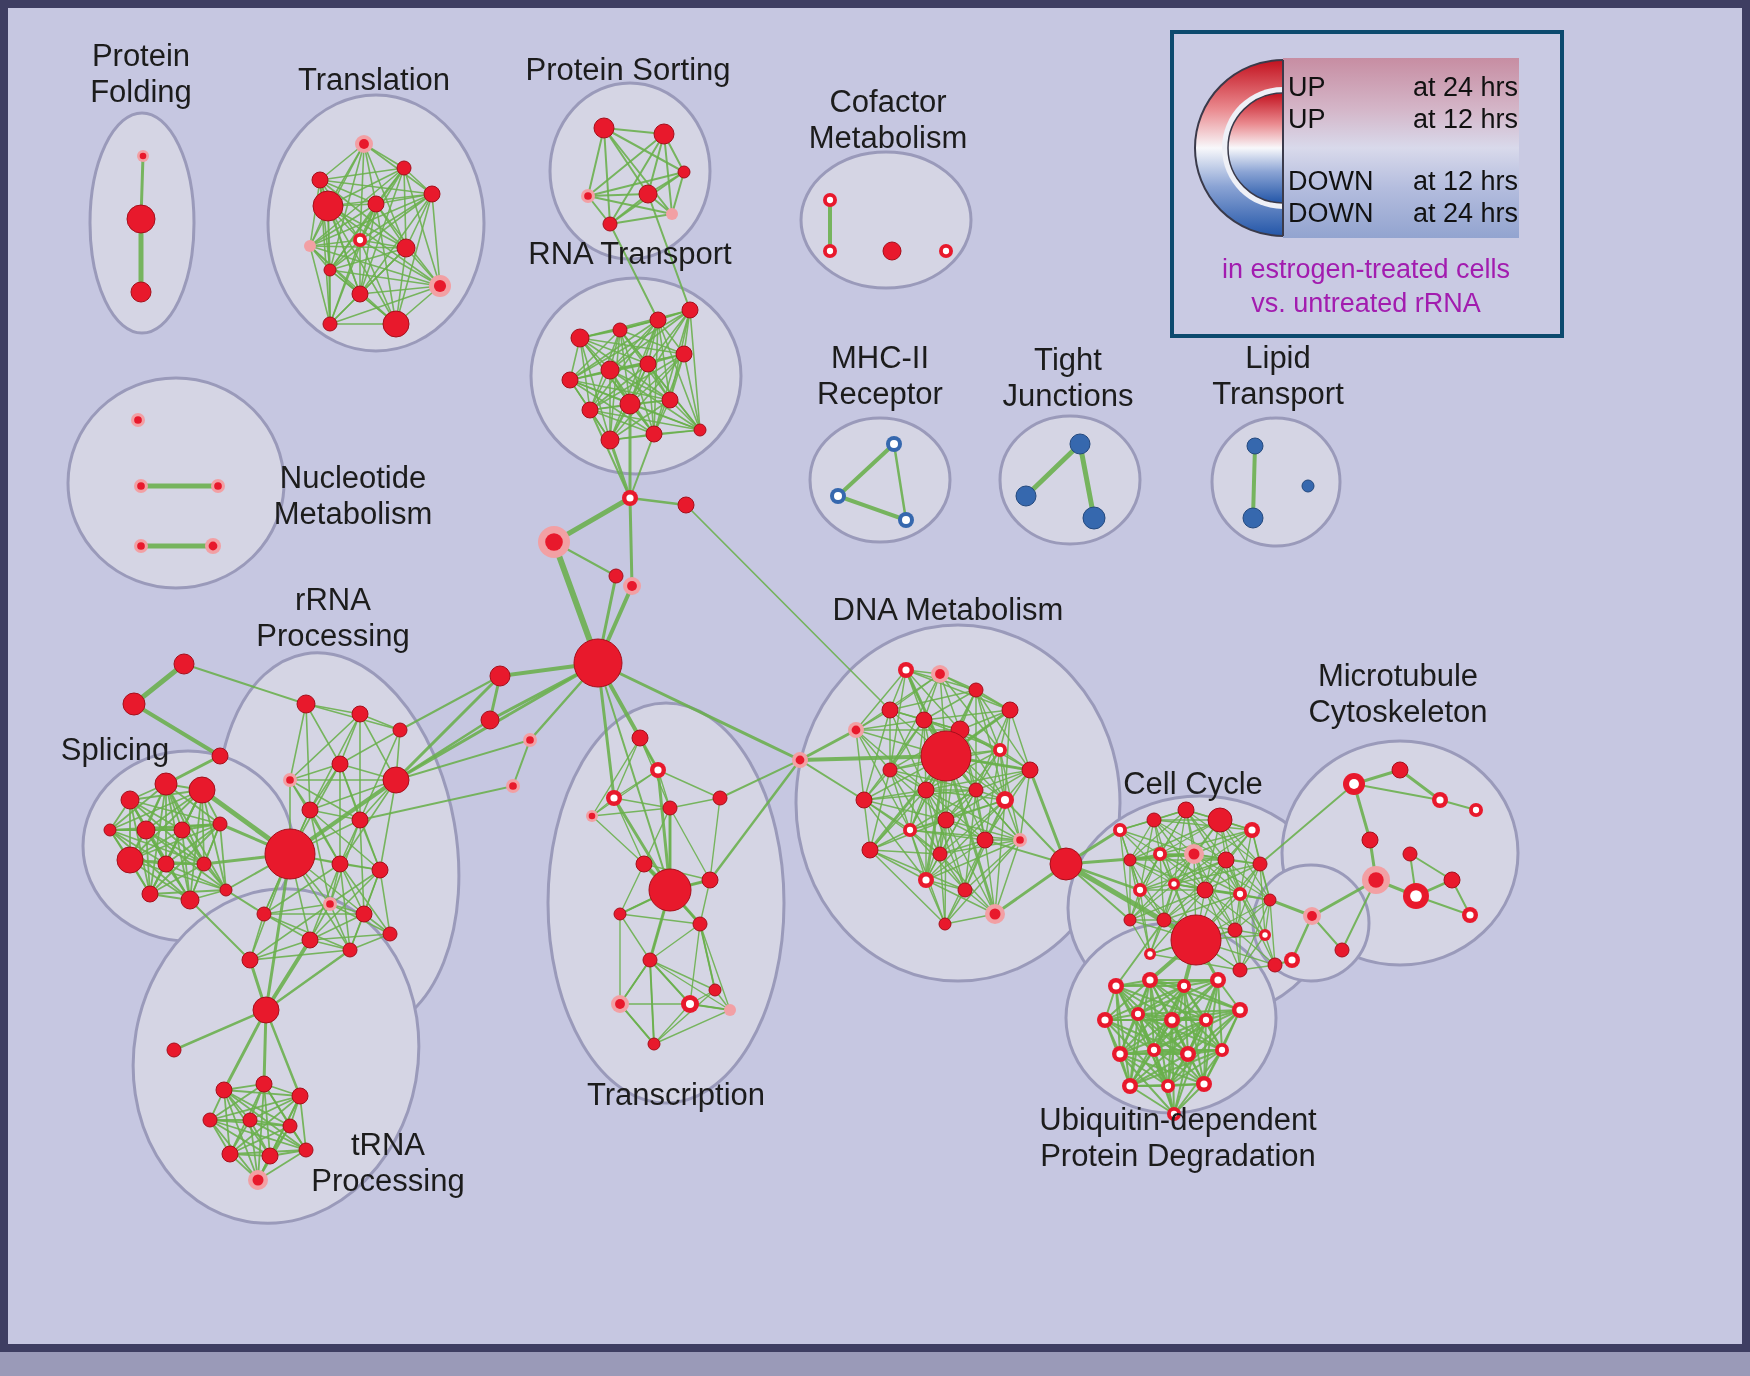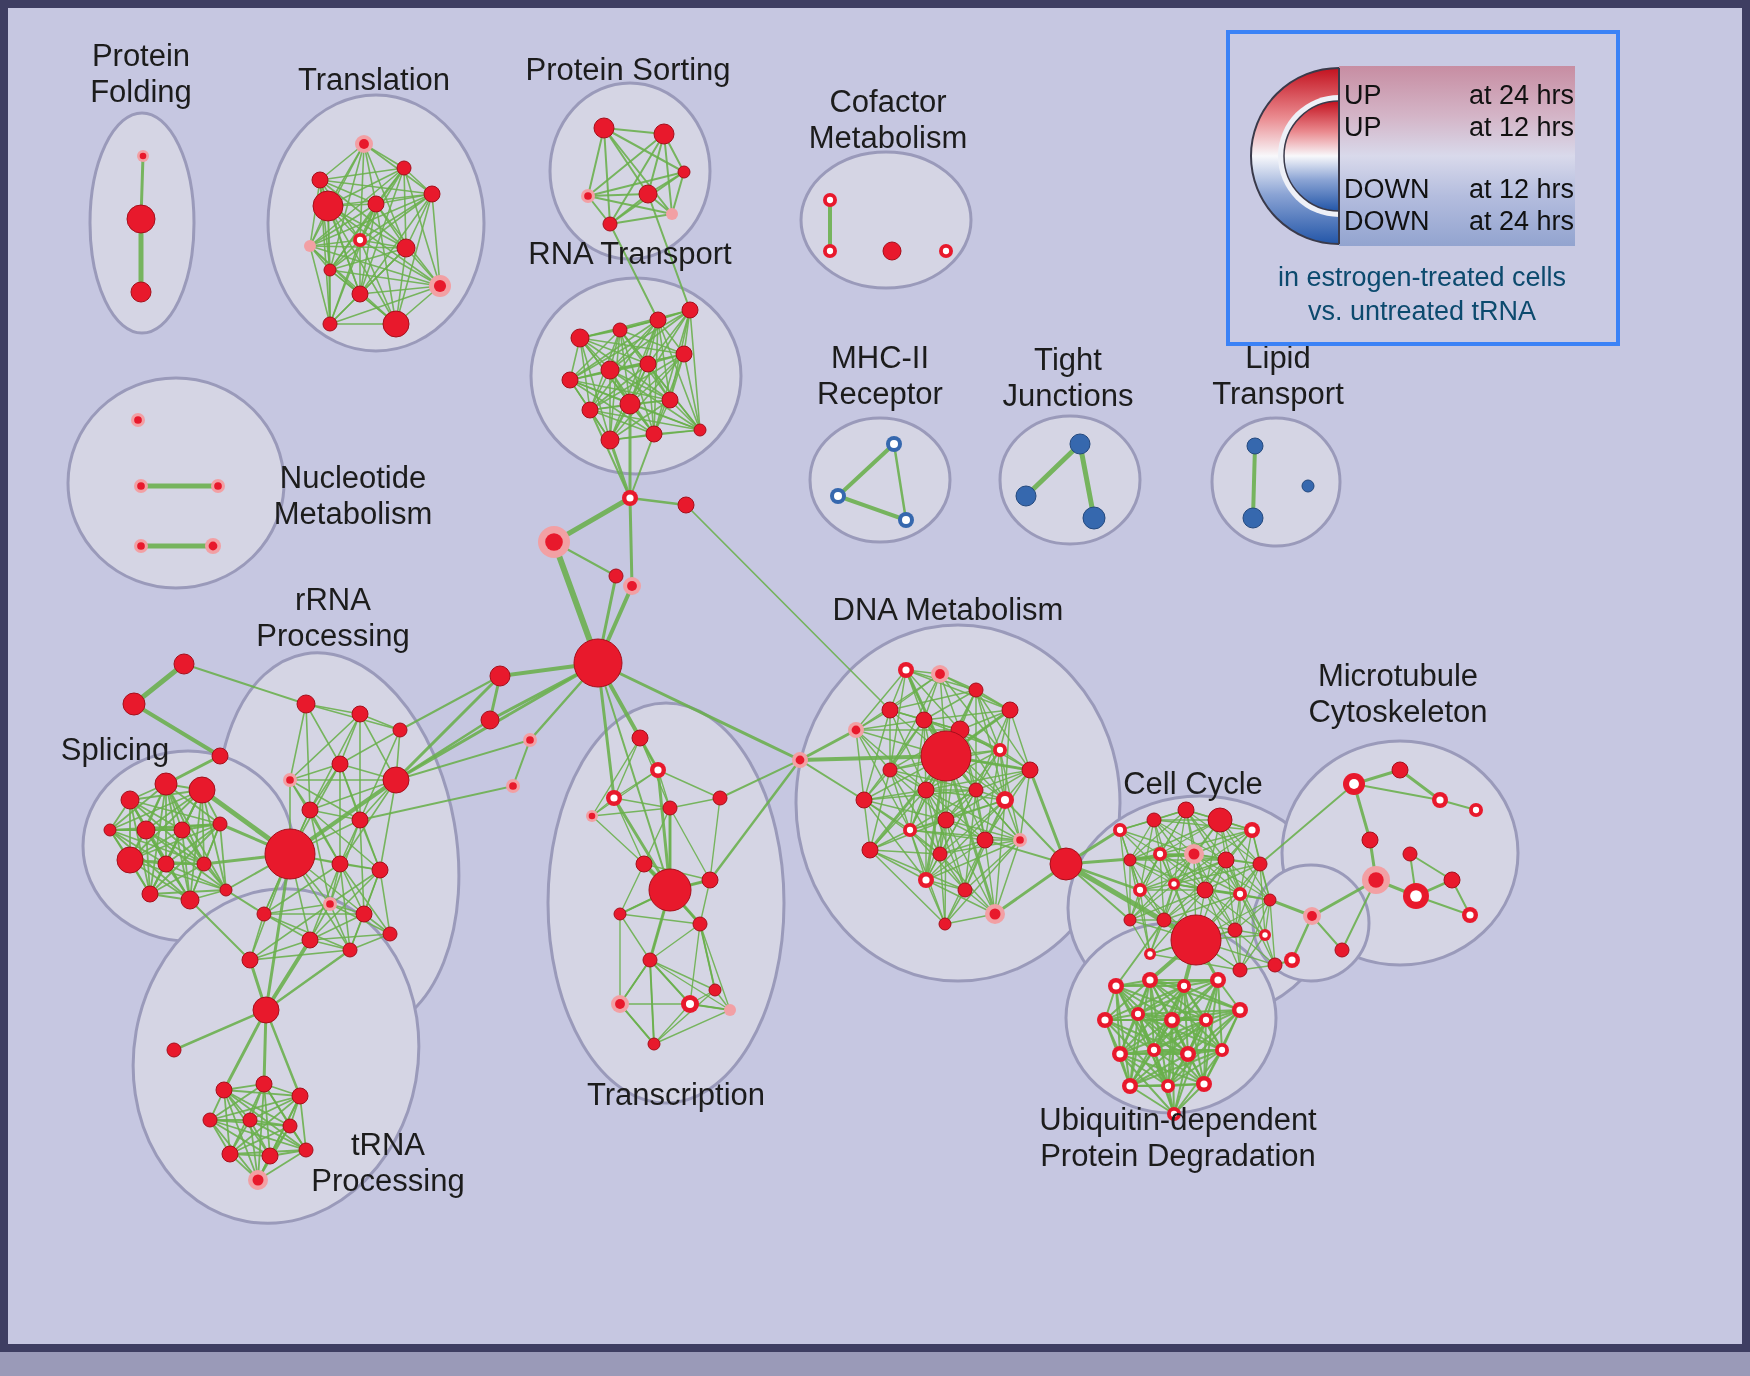--- a/index.html
+++ b/index.html
@@ -8,32 +8,32 @@
     position:relative;
     width:1750px;height:1352px;
     box-sizing:border-box;
     background:#c6c7e1;
     border:8px solid #3e3e62;
     overflow:hidden;
   }
   #net{position:absolute;left:0;top:0;}
   .clabel{font-size:31px;fill:#1c1c1c;font-family:"Liberation Sans",sans-serif;}
   .legend{
-    position:absolute;left:1218px;top:22px;
+    position:absolute;left:1162px;top:22px;
     width:372px;
-    border:4px solid #3b82f6;
+    border:4px solid #0c4a6e;
     background:#c9cae3;
-    padding:22px 0 14px 14px;
+    padding:14px 0 14px 14px;
     box-sizing:content-box;
     z-index:5;
   }
   .lg-txt{font-size:27px;fill:#111;font-family:"Liberation Sans",sans-serif;}
   .lg-r{text-anchor:end;}
   .legend-footer{
-    font-size:27px;color:#0c4a6e;text-align:center;
+    font-size:27px;color:#a21caf;text-align:center;
     width:356px;line-height:34px;
   }
 </style>
 </head>
 <body>
 
 <div class="figure">
   <svg id="net" width="1750" height="1376" viewBox="0 0 1750 1376">
       <g>
         <ellipse cx="134" cy="215" rx="52" ry="110" transform="rotate(0 134 215)" fill="#d5d5e4" stroke="#9a9aba" stroke-width="3"></ellipse>
@@ -1803,15 +1803,15 @@
       <text x="100" y="48" class="lg-txt">UP</text>
       <text x="330" y="48" class="lg-txt lg-r">at 24 hrs</text>
       <text x="100" y="80" class="lg-txt">UP</text>
       <text x="330" y="80" class="lg-txt lg-r">at 12 hrs</text>
       <text x="100" y="142" class="lg-txt">DOWN</text>
       <text x="330" y="142" class="lg-txt lg-r">at 12 hrs</text>
       <text x="100" y="174" class="lg-txt">DOWN</text>
       <text x="330" y="174" class="lg-txt lg-r">at 24 hrs</text>
     </svg>
     <div class="legend-footer">in estrogen-treated cells</div>
-    <div class="legend-footer">vs. untreated tRNA</div>
+    <div class="legend-footer">vs. untreated rRNA</div>
   </div>
 </div>
 
 </body></html>

